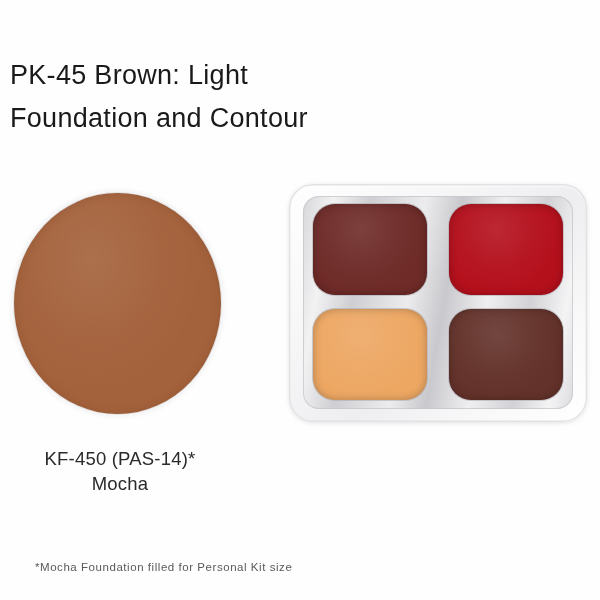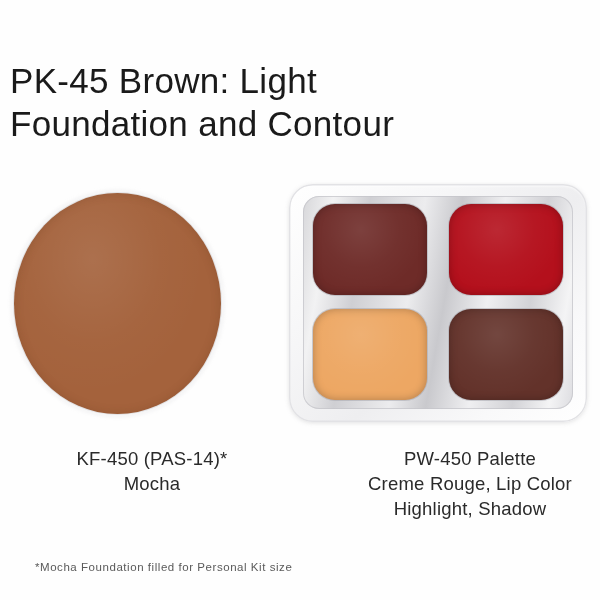--- a/index.html
+++ b/index.html
@@ -23,21 +23,21 @@
     height: 600px;
     background: #fefefe;
   }
 
   
   .title {
     position: absolute;
     left: 10px;
     top: 36px;
     width: 580px;
-    font-size: 35px;
+    font-size: 27px;
     line-height: 43px;
     font-weight: 300;
     letter-spacing: 0.3px;
     color: #1a1a1a;
     white-space: pre-line;
   }
 
   
   .pan-round-wrap {
     position: absolute;
@@ -144,21 +144,20 @@
   
   .caption {
     position: absolute;
     font-size: 18.5px;
     line-height: 25px;
     font-weight: 300;
     color: #2a2a2a;
     text-align: center;
     white-space: pre-line;
     letter-spacing: 0.2px;
-    padding-left: 32px;
   }
   .caption-left {
     left: 0px;
     top: 446px;
     width: 240px;
   }
   .caption-right {
     left: 278px;
     top: 446px;
     width: 320px;
@@ -196,19 +195,16 @@
       <div class="pan-sq" id="pan-0" style="background-color: rgb(110, 43, 40);"></div>
       <div class="pan-sq" id="pan-1" style="background-color: rgb(180, 16, 28);"></div>
       <div class="pan-sq" id="pan-2" style="background-color: rgb(237, 167, 99);"></div>
       <div class="pan-sq" id="pan-3" style="background-color: rgb(99, 50, 42);"></div>
     </div>
   </div>
 
   <div class="caption caption-left">KF-450 (PAS-14)*
 Mocha</div>
 
-  <div class="caption caption-right">PW-450 Palette
-Creme Rouge, Lip Color
-Highlight, Shadow</div>
 
   <div class="footnote">*Mocha Foundation filled for Personal Kit size</div>
 
 </div>
 
 </body></html>

